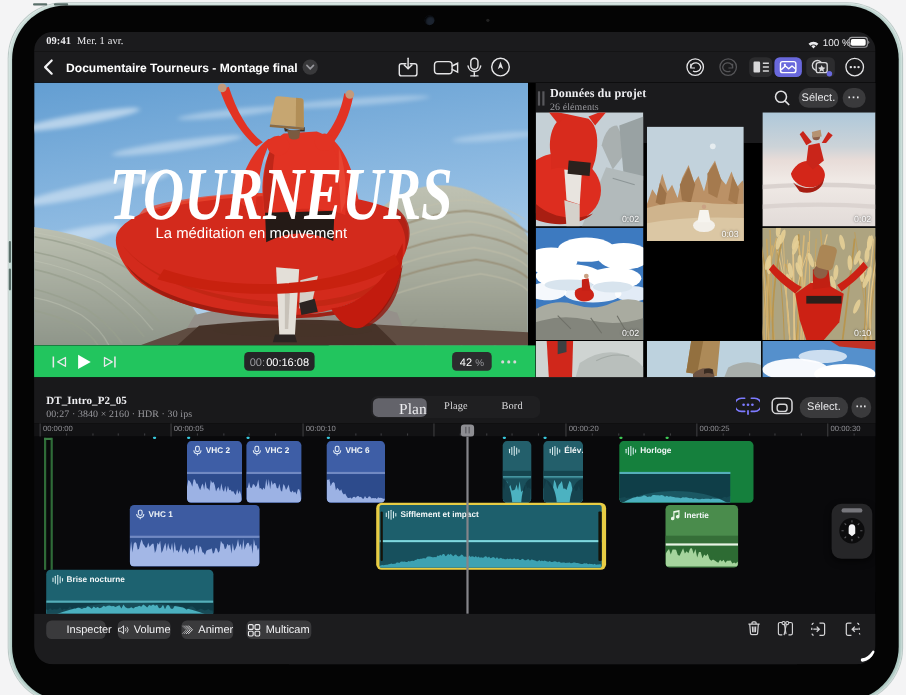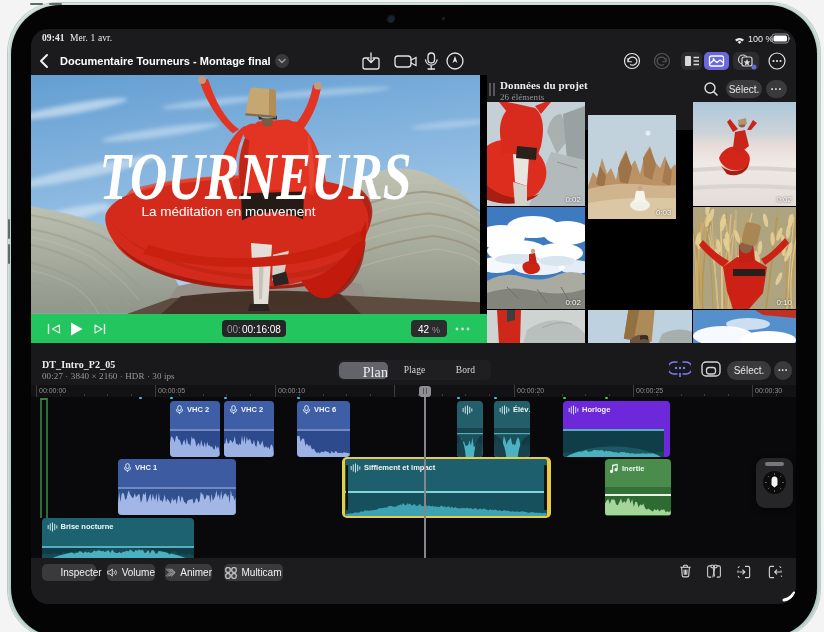--- a/index.html
+++ b/index.html
@@ -649,21 +649,21 @@
           </div>
       <div style="position:absolute;left:0;top:27px;width:36px;height:5px;background:#15454f;"></div>
       <div style="position:absolute;left:0;top:32px;width:36px;height:1.2px;background:#55aeb9;"></div>
       <svg style="position:absolute;left:0;top:34px;" width="36" height="22" viewBox="0 0 36 22">
             <rect width="36" height="22" fill="#1a505c"></rect>
             <path d="M0,22 L0.0,9.8 L1.4,5.9 L2.8,1.4 L4.2,5.0 L5.6,7.0 L7.0,9.0 L8.4,11.0 L9.8,1.1 L11.2,3.9 L12.6,9.7 L14.0,5.8 L15.4,4.4 L16.8,2.2 L18.2,9.4 L19.6,9.0 L21.0,10.4 L22.4,5.8 L23.8,2.0 L25.2,4.2 L26.6,11.0 L28.0,8.3 L29.4,11.7 L30.8,10.7 L32.2,6.9 L33.6,10.8 L35.0,9.5 L36,22 Z" fill="#4cb2c1"></path>
             <path d="M0,0 C6.1,1.5 10.8,8 12.2,22 L0,22 Z" fill="#113a44" opacity="0.92"></path>
             <path d="M36,0 C29.9,1.5 25.2,8 23.8,22 L36,22 Z" fill="#113a44" opacity="0.92"></path>
           </svg>
     </div>
-<div class="clip" style="left:532px;top:4px;width:107px;height:56px;background:#6d28d9;text-decoration:underline;">
+<div class="clip" style="left:532px;top:4px;width:122px;height:56px;background:#15803d;text-decoration:underline;">
   <div class="cliplabel">
             <svg width="11" height="10" viewBox="0 0 14 12" style="flex:none">
               <g stroke="#d8ecee" stroke-width="1.2" stroke-linecap="round">
                 <path d="M1.5,4 v4"></path>
                 <path d="M4.2,2 v8"></path>
                 <path d="M7,0.8 v10.4"></path>
                 <path d="M9.8,2.5 v7"></path>
                 <path d="M12.5,4.5 v3"></path>
               </g>
             </svg>

